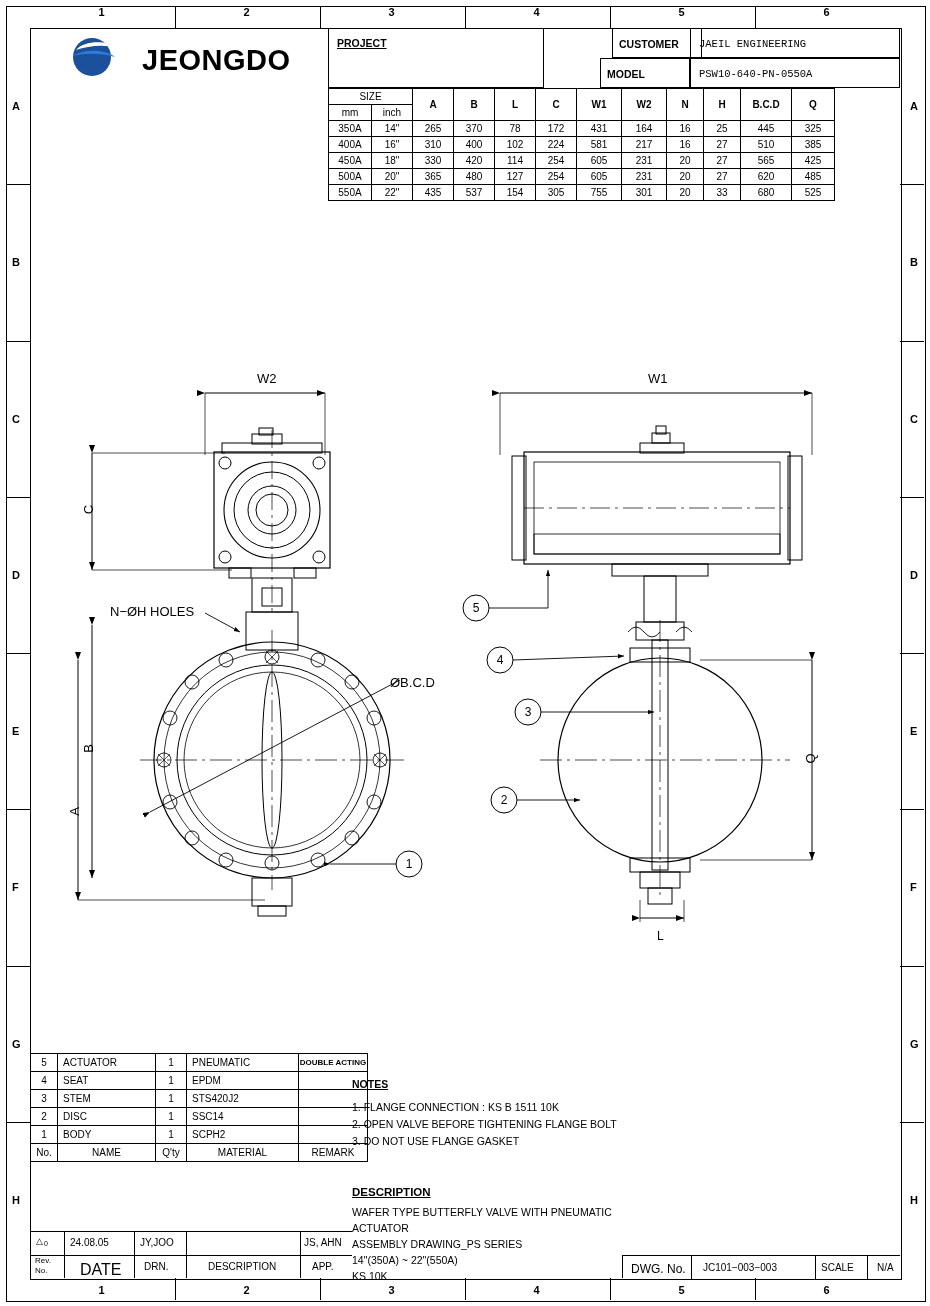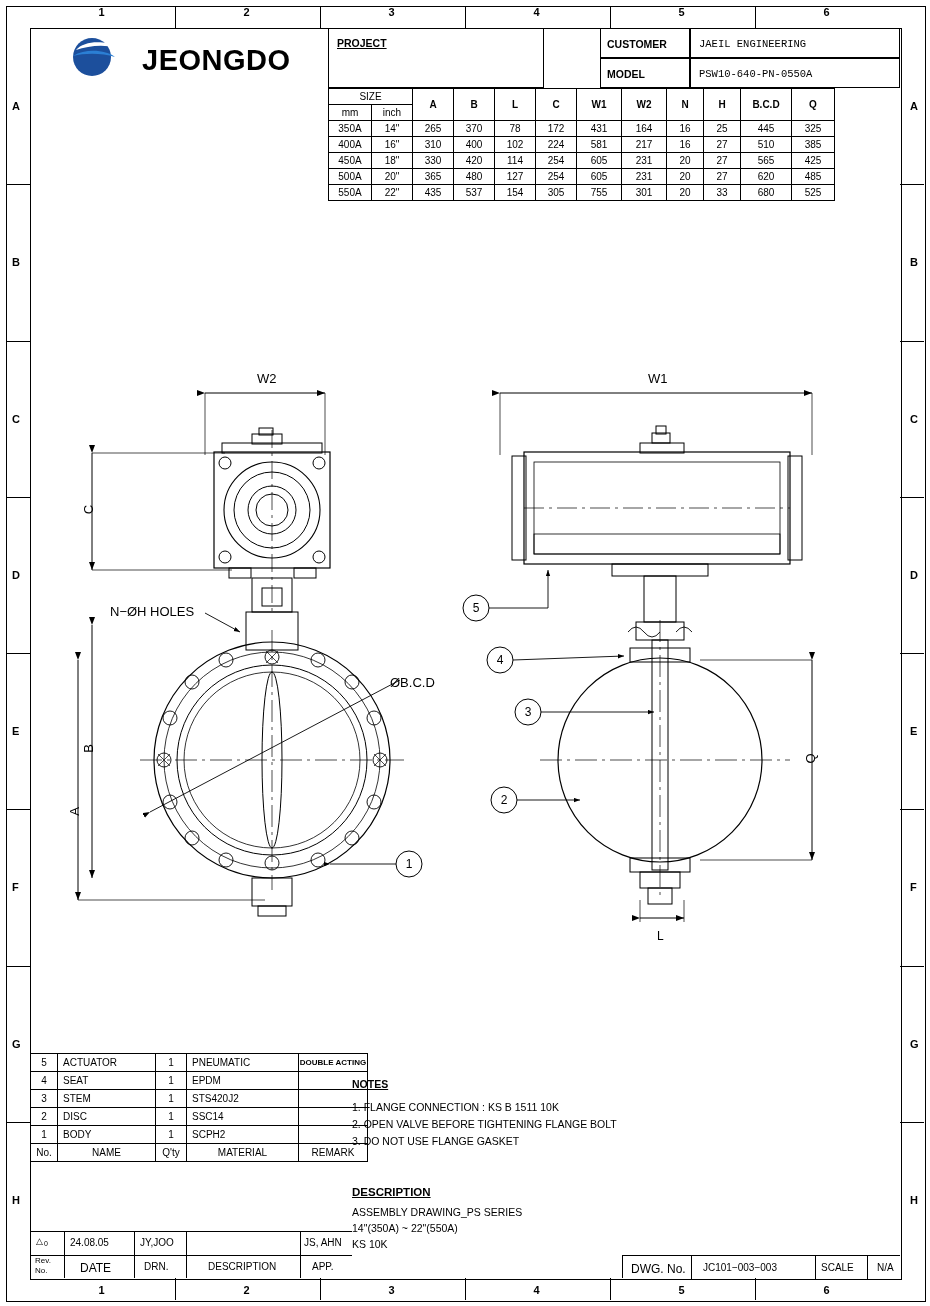--- a/index.html
+++ b/index.html
@@ -54,21 +54,21 @@
     <div class="logotext" style="left:90px;top:14px;margin-left:20px;">JEONGDO</div>
   </div>
 
   <div class="abs" id="tb">
 
     <div class="cellbox" style="left:0;top:0;width:216px;height:60px;">
       <div class="lbl underline" style="position:absolute;left:8px;top:8px;">PROJECT</div>
       <div class="val" style="position:absolute;left:8px;top:30px;"></div>
     </div>
 
-    <div class="cellbox" style="left:272px;top:0;width:90px;height:30px;">
+    <div class="cellbox" style="left:284px;top:0;width:90px;height:30px;">
       <div class="lbl" style="position:absolute;left:6px;top:9px;">CUSTOMER</div>
     </div>
     <div class="cellbox" style="left:362px;top:0;width:210px;height:30px;">
       <div class="val" style="position:absolute;left:8px;top:9px;">JAEIL ENGINEERING</div>
     </div>
 
     <div class="cellbox" style="left:272px;top:30px;width:90px;height:30px;">
       <div class="lbl" style="position:absolute;left:6px;top:9px;">MODEL</div>
     </div>
     <div class="cellbox" style="left:362px;top:30px;width:210px;height:30px;text-align:right;">
@@ -380,20 +380,21 @@
     <div style="position:relative;margin-top:9px;font-size:10.5px;line-height:17px;">
       <div>1. FLANGE CONNECTION : KS B 1511 10K</div>
       <div>2. OPEN VALVE BEFORE TIGHTENING FLANGE BOLT</div>
       <div>3. DO NOT USE FLANGE GASKET</div>
     </div>
   </div>
 
   <div class="abs" style="left:352px;top:1186px;width:270px;">
     <div class="underline" style="font-weight:bold;font-size:11.5px;">DESCRIPTION</div>
     <div style="margin-top:6px;font-size:10.5px;line-height:16px;">
+      <div>WAFER TYPE BUTTERFLY VALVE WITH PNEUMATIC ACTUATOR</div>
       <div>ASSEMBLY DRAWING_PS SERIES</div>
       <div>14"(350A) ~ 22"(550A)</div>
       <div>KS 10K</div>
     </div>
   </div>
 
   <div class="abs" style="left:30px;top:1186px;width:322px;height:92px;">
 
     <div class="ln" style="left:0;top:45px;width:322px;height:1px;"></div>
     <div class="ln" style="left:0;top:69px;width:322px;height:1px;"></div>
@@ -406,21 +407,21 @@
     <div class="txt" style="left:6px;top:51px;font-size:9px;">△</div>
     <div class="txt" style="left:14px;top:54px;font-size:7px;">0</div>
 
     <div class="txt" style="left:40px;top:52px;font-size:10px;">24.08.05</div>
     <div class="txt" style="left:110px;top:52px;font-size:10px;">JY,JOO</div>
     <div class="txt" style="left:162px;top:52px;font-size:10px;"></div>
     <div class="txt" style="left:274px;top:52px;font-size:10px;">JS, AHN</div>
 
     <div class="txt" style="left:5px;top:71px;font-size:8px;">Rev.</div>
     <div class="txt" style="left:5px;top:81px;font-size:8px;">No.</div>
-    <div class="txt" style="left:50px;top:76px;font-size:12px;">DATE</div>
+    <div class="txt" style="left:50px;top:76px;font-size:16px;">DATE</div>
     <div class="txt" style="left:114px;top:76px;font-size:10px;">DRN.</div>
     <div class="txt" style="left:178px;top:76px;font-size:10px;">DESCRIPTION</div>
     <div class="txt" style="left:282px;top:76px;font-size:10px;">APP.</div>
   </div>
 
   <div class="abs" style="left:622px;top:1255px;width:278px;height:23px;border-left:1px solid #000;border-top:1px solid #000;box-sizing:border-box;">
     <div class="ln" style="left:68px;top:0;width:1px;height:23px;"></div>
     <div class="ln" style="left:192px;top:0;width:1px;height:23px;"></div>
     <div class="ln" style="left:244px;top:0;width:1px;height:23px;"></div>
     <div class="txt" style="left:8px;top:7px;font-size:12px;">DWG. No.</div>

